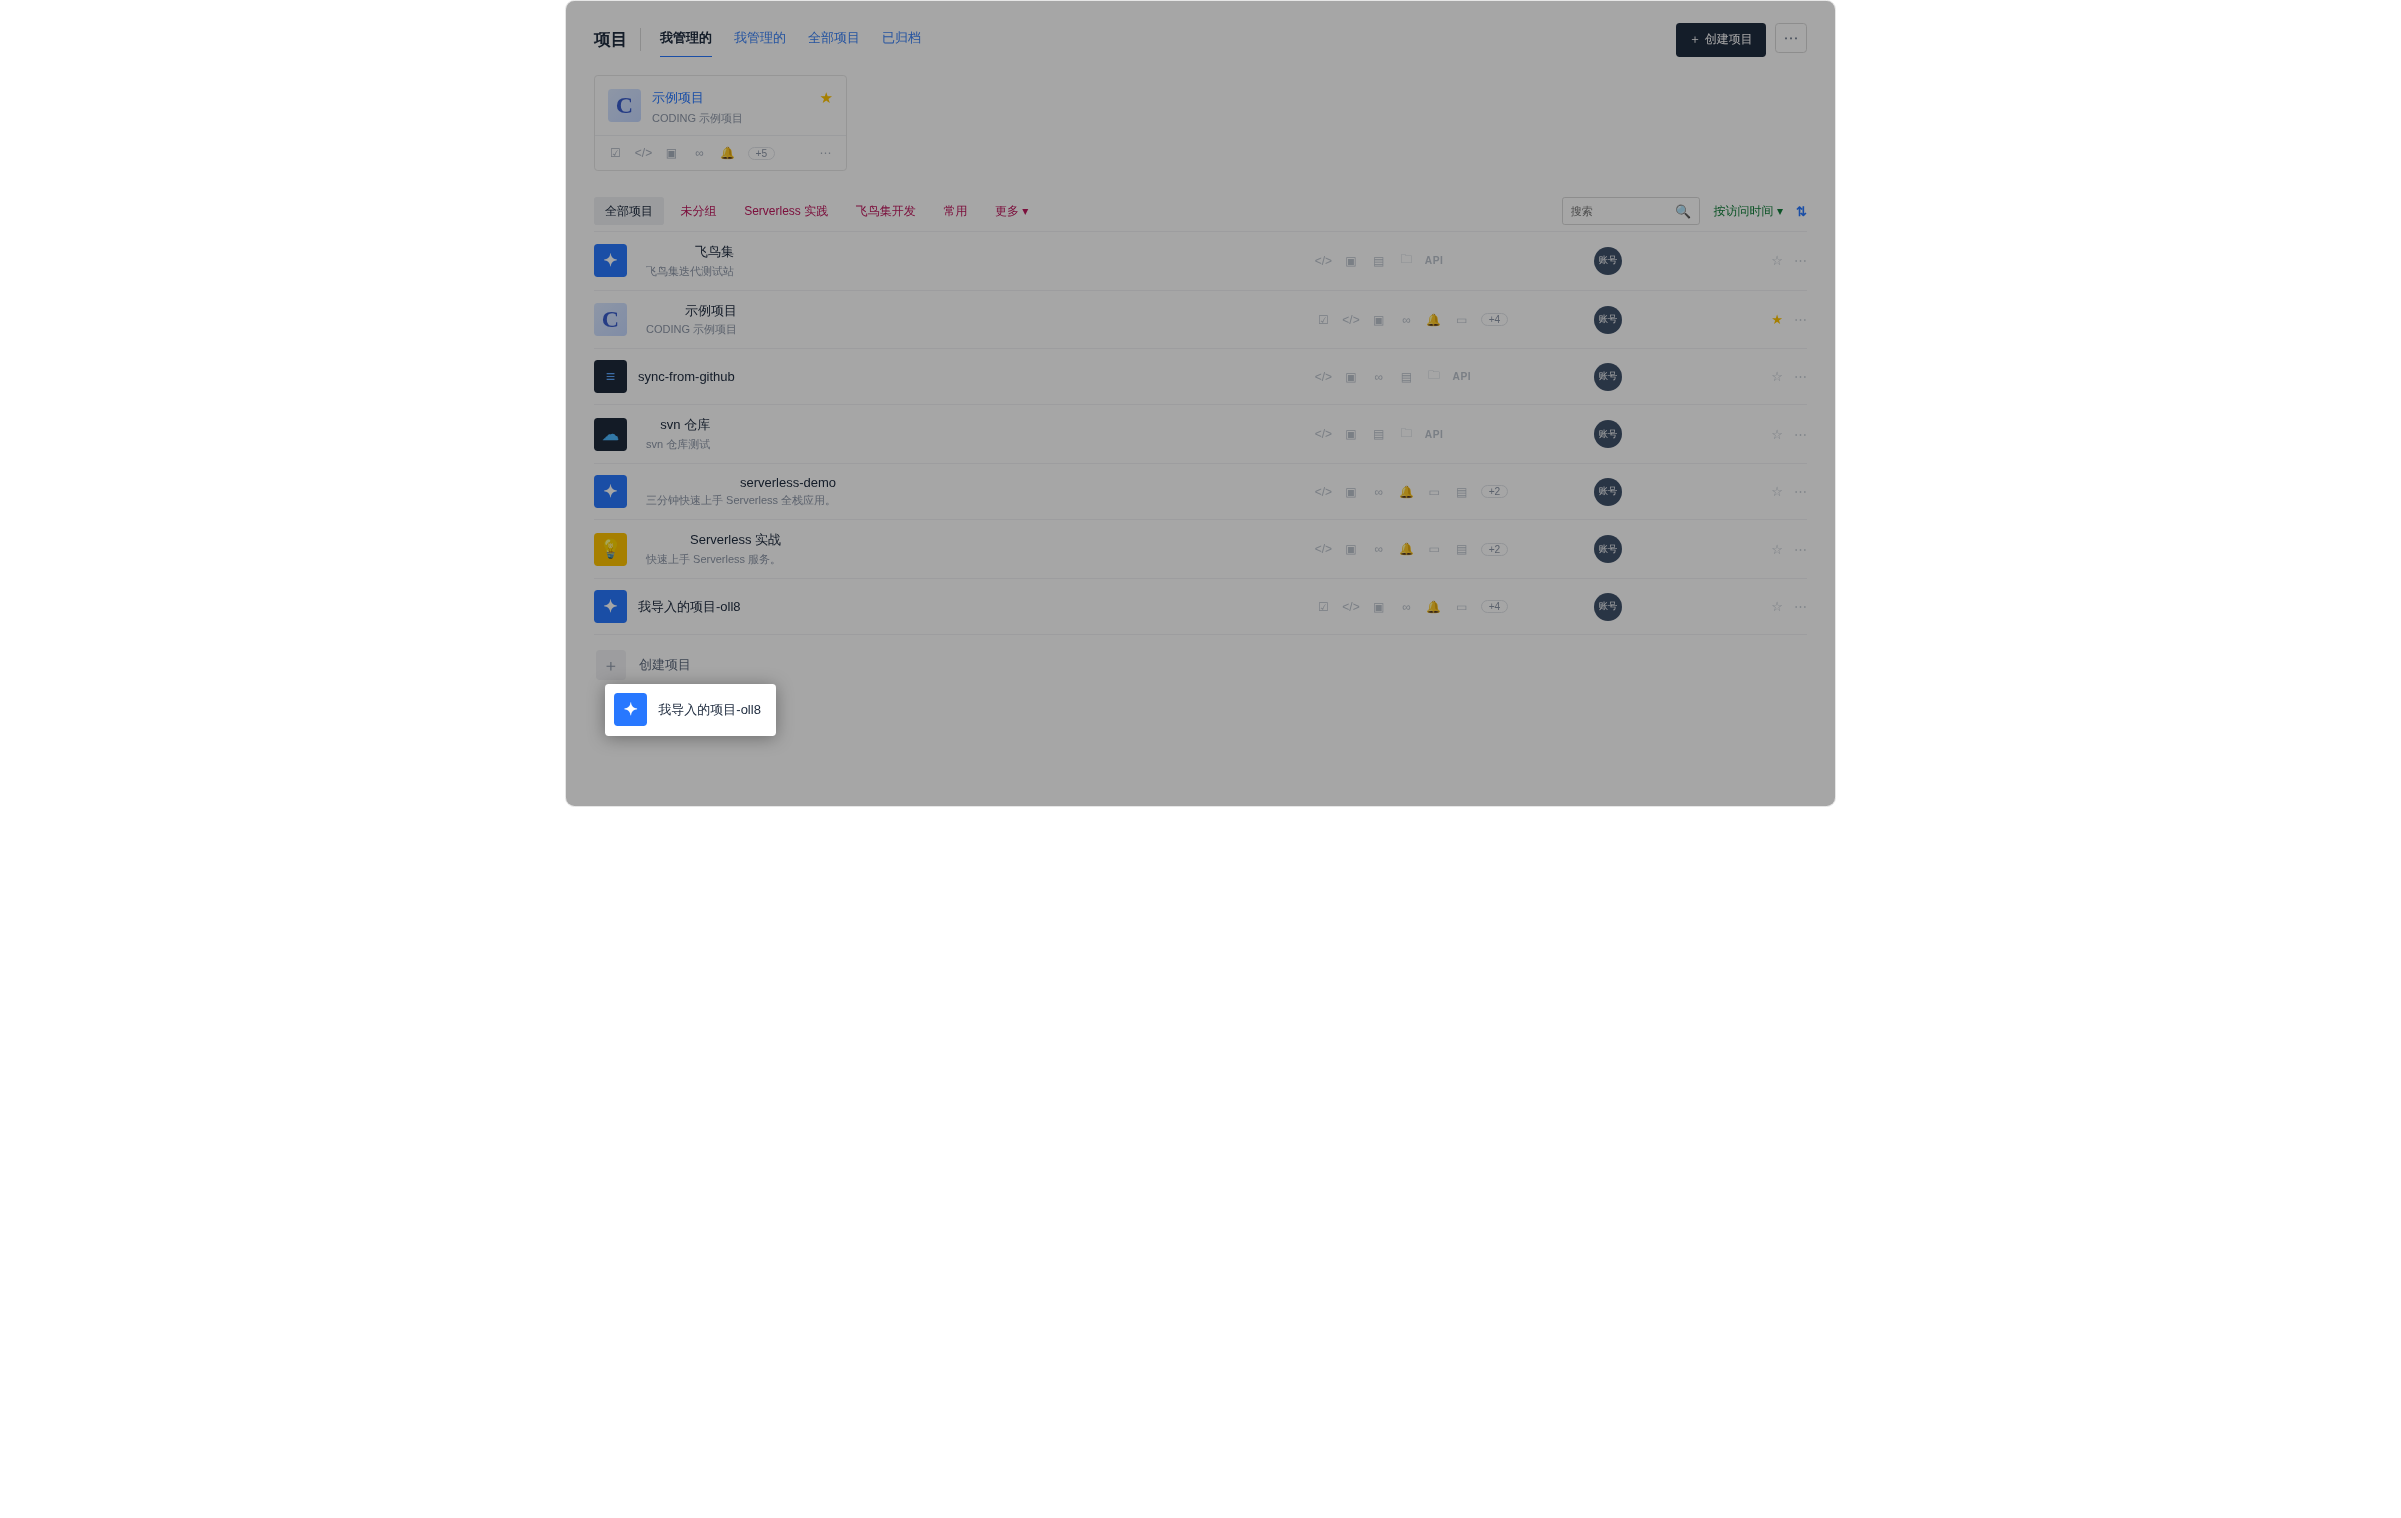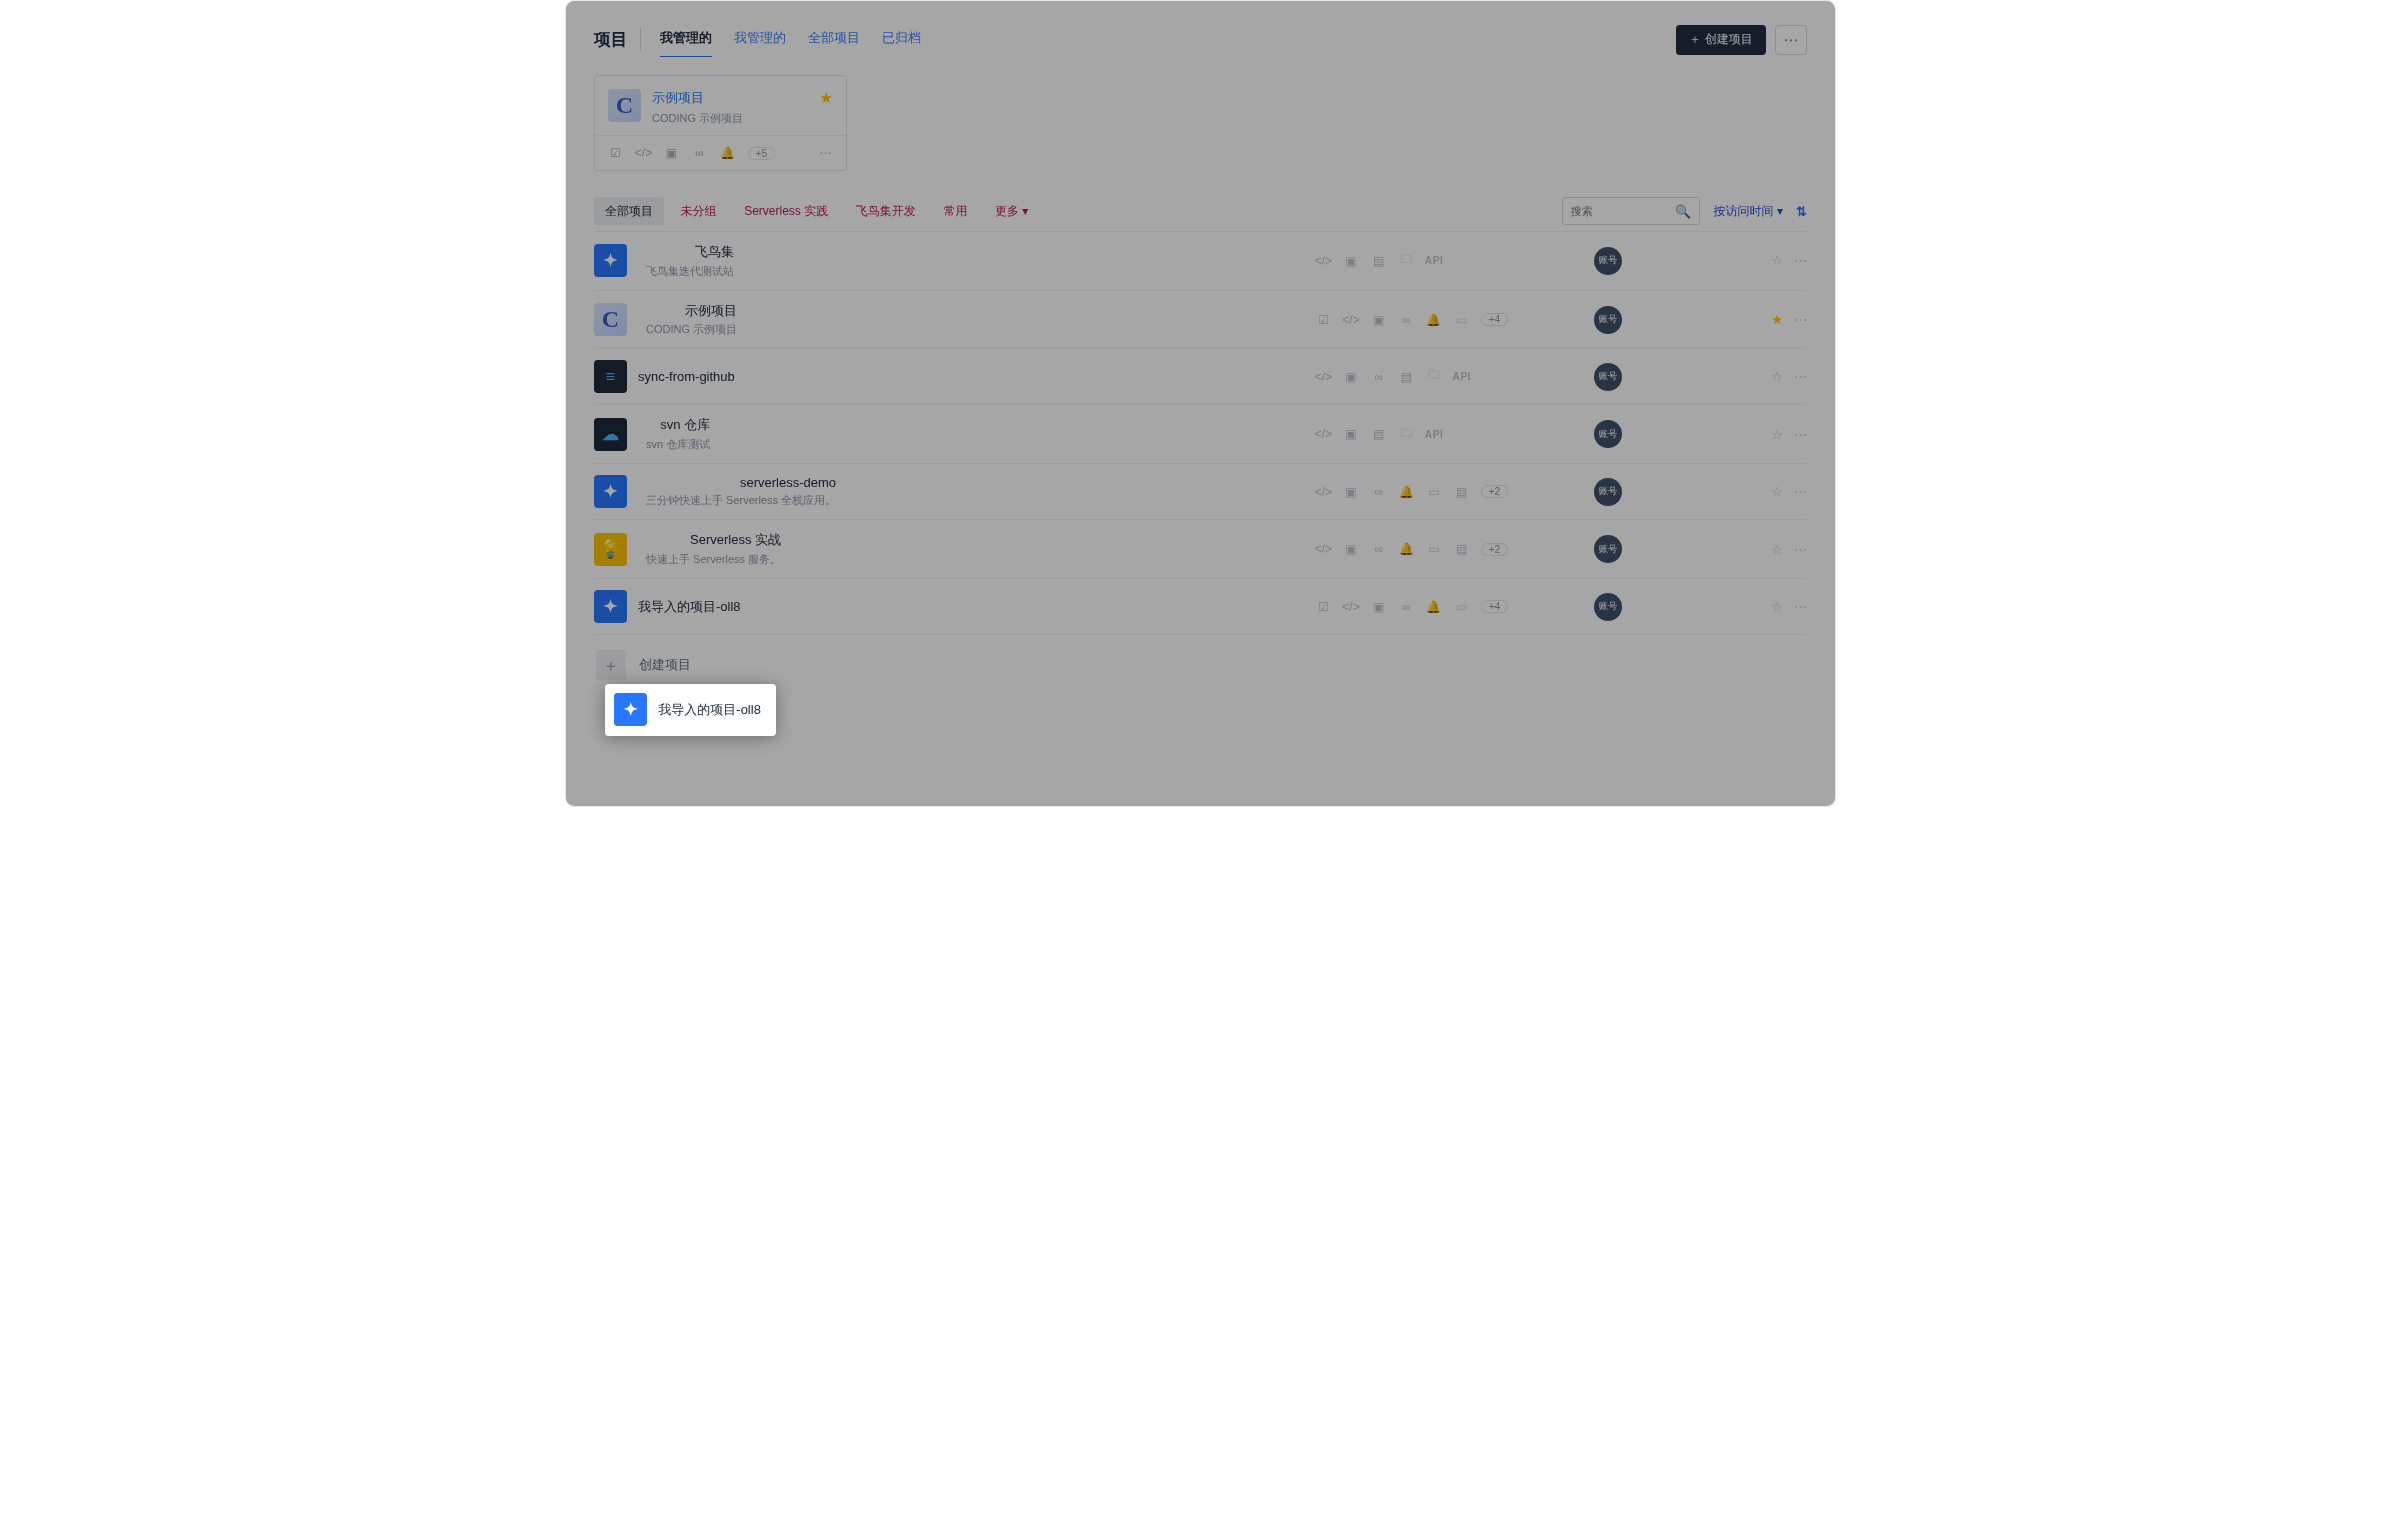--- a/index.html
+++ b/index.html
@@ -24,21 +24,20 @@
   inset: 0;
   background: rgba(0,0,0,0.35);
   z-index: 5;
   pointer-events: none;
 }
 .content {
   padding: 22px 28px;
 }
 .header-row {
   display: flex;
-  align-items: center;
   justify-content: space-between;
   margin-bottom: 18.6px;
 }
 .header-left { display: flex; align-items: center; gap: 18.6px; }
 .page-title { font-size: 16.7px; font-weight: 600; color: #202d40; padding-right: 13px; border-right: 0.9px solid #d9d9d9;}
 .tabs { display: flex; gap: 22px; }
 .tab {
   font-size: 13px;
   color: #3b82f6;
   padding: 5.6px 0 9.3px;
@@ -109,21 +108,21 @@
   padding: 5.6px 11px; border-radius: 2.8px; color: #be185d; cursor: pointer; font-size: 12px;
 }
 .filter-tab.active { background: #eef0f3; color: #202d40; font-weight: 500; }
 .filter-right { display: flex; gap: 13px; align-items: center; }
 .search-box {
   width: 138px; height: 28px; border: 0.9px solid #d9d9d9; border-radius: 2.8px;
   display: flex; align-items: center; padding: 0 7.4px; gap: 5.6px;
   color: #aab2bf;
 }
 .search-box input { border: none; outline: none; width: 100%; font-size: 11px; background: transparent; }
-.sort-btn { display: flex; align-items: center; gap: 3.7px; color: #1d4ed8; cursor: pointer; font-size: 12px;}
+.sort-btn { display: flex; align-items: center; gap: 3.7px; color: #15803d; cursor: pointer; font-size: 12px;}
 .sort-toggle { color: #2878ff; font-weight: bold; font-size: 13px; }
 .table { width: 100%; }
 .thead {
   display: grid;
   grid-template-columns: 1fr 279px 139px 74px;
   padding: 9.3px 0;
   color: #8d97a8; font-size: 11px;
 }
 .trow {
   display: grid;

